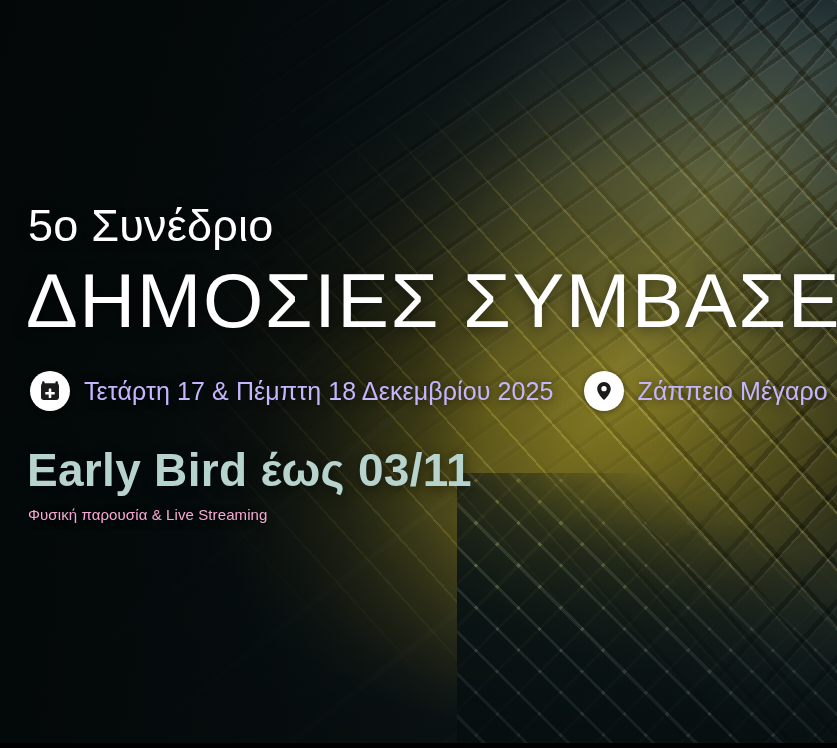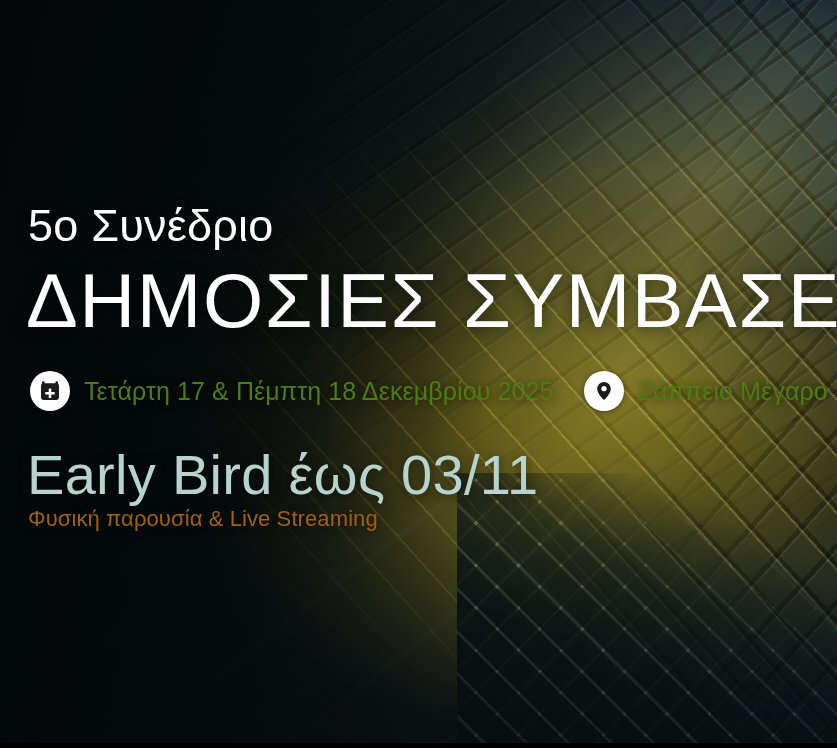--- a/index.html
+++ b/index.html
@@ -206,42 +206,42 @@
     justify-content: center;
     flex: 0 0 auto;
     box-shadow: 0 1px 6px rgba(0,0,0,0.45);
   }
   .icon-badge svg { display: block; }
 
   .meta-text {
     margin-left: 14px;
     font-size: 25px;
     font-weight: 400;
-    color: #4d7c0f;
+    color: #c4b5fd;
     letter-spacing: 0.1px;
     text-shadow: 0 1px 8px rgba(0,0,0,0.6);
   }
 
   .earlybird {
     position: absolute;
     left: 27px; top: 447px;
-    font-size: 56px;
-    font-weight: 400;
+    font-size: 46px;
+    font-weight: 700;
     letter-spacing: 0.3px;
     line-height: 1;
     white-space: nowrap;
     text-shadow: 0 2px 12px rgba(0,0,0,0.55);
   }
 
   .subline {
     position: absolute;
     left: 28px; top: 506px;
-    font-size: 22px;
+    font-size: 15px;
     font-weight: 400;
-    color: #a16207;
+    color: #f9a8d4;
     letter-spacing: 0.1px;
     white-space: nowrap;
     text-shadow: 0 1px 8px rgba(0,0,0,0.6);
   }
 </style>
 </head>
 <body>
 
 <div id="stage">
 

